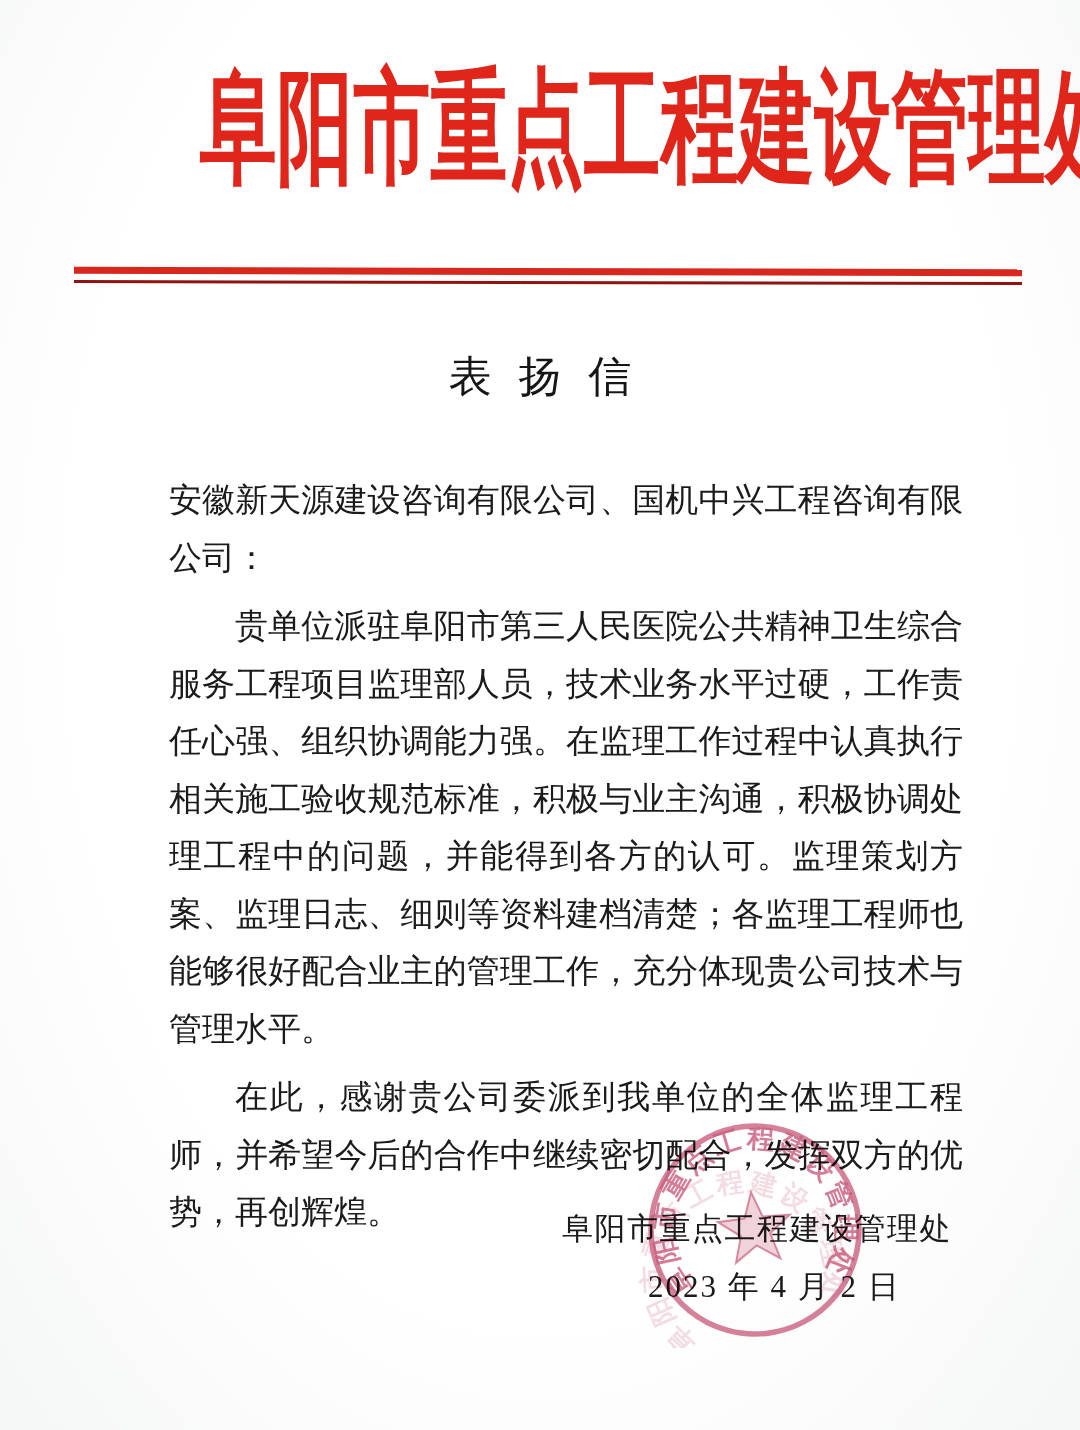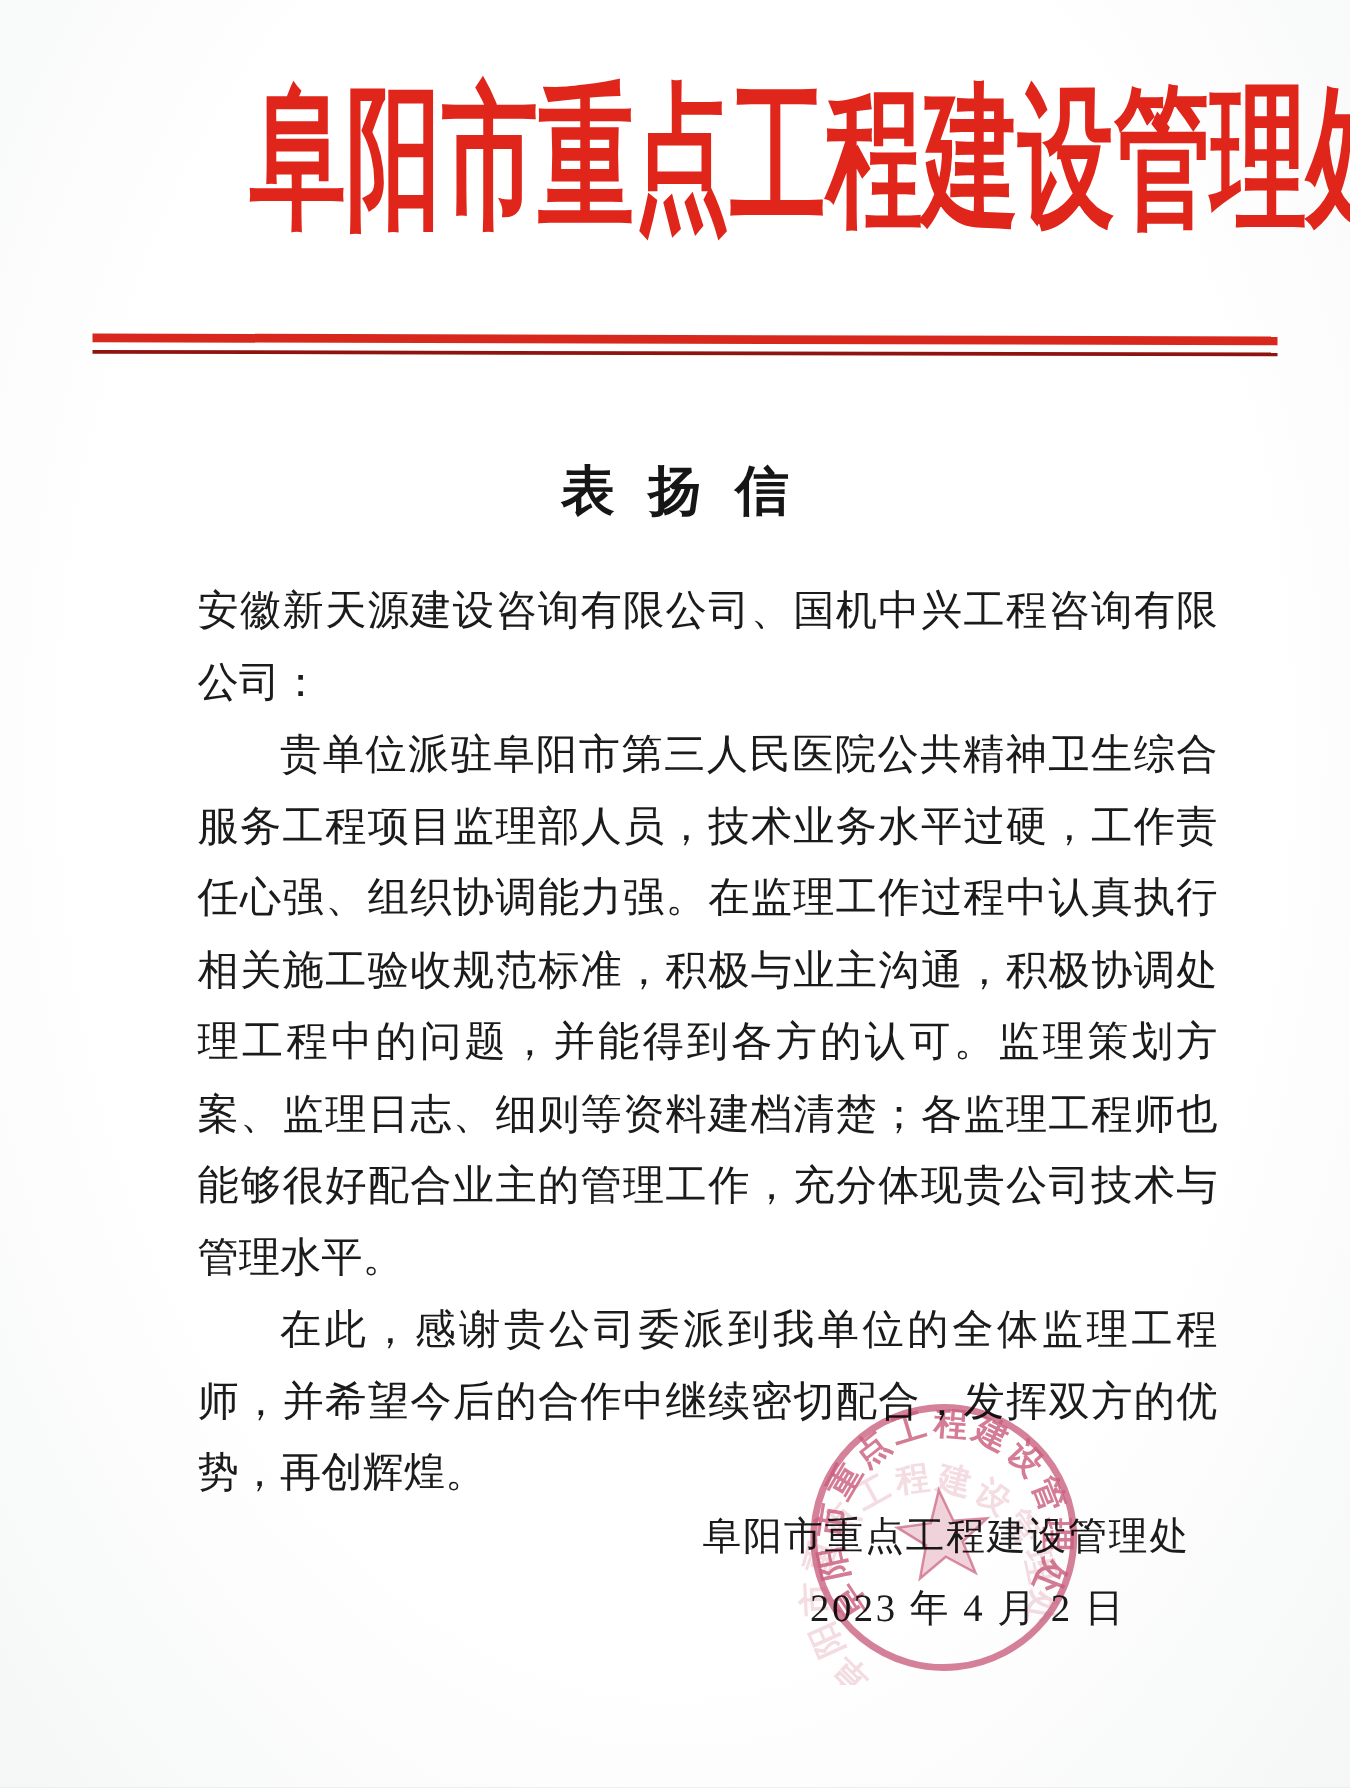--- a/index.html
+++ b/index.html
@@ -16,29 +16,29 @@
     font-size:122px;font-weight:bold;color:#e0251b;
     transform:scaleX(.63) scaleY(1.02);transform-origin:50% 50%;
     line-height:1.15;
   }
   
   .divider-thick{position:absolute;left:74px;top:268px;width:948px;height:7px;background:#d8271c;transform:rotate(.15deg);}
   .divider-thin{position:absolute;left:74px;top:281px;width:948px;height:3px;background:#8f1410;transform:rotate(.12deg);}
   
   .letter-title{
     position:absolute;top:348px;left:0;width:100%;text-align:center;
-    font-size:43px;font-weight:bold;color:#161616;letter-spacing:8px;text-indent:8px;margin-top:16px;
+    font-size:43px;font-weight:normal;color:#161616;letter-spacing:8px;text-indent:8px;
   }
   
   .body-text{
     position:absolute;left:158px;top:461px;width:816px;
     font-size:33px;line-height:57.5px;color:#1b1b1b;
     text-align:justify;
   }
-  .body-text p{margin:0;text-indent:2em;font-family:Liberation Serif, serif;}
+  .body-text p{margin:11px;text-indent:2em;font-family:Liberation Serif, serif;}
   .body-text p.salutation{text-indent:0;}
   
   .sig-org{position:absolute;left:562px;top:1208px;font-size:31px;color:#1b1b1b;letter-spacing:1.5px;}
   .sig-date{position:absolute;left:648px;top:1266px;font-size:31px;color:#1b1b1b;letter-spacing:2px;font-family:Liberation Serif, serif;}
   
   .seal{
     position:absolute;left:637px;top:1112px;width:236px;height:236px;
     mix-blend-mode:multiply;opacity:.88;filter:blur(.3px);
   }
 </style>

